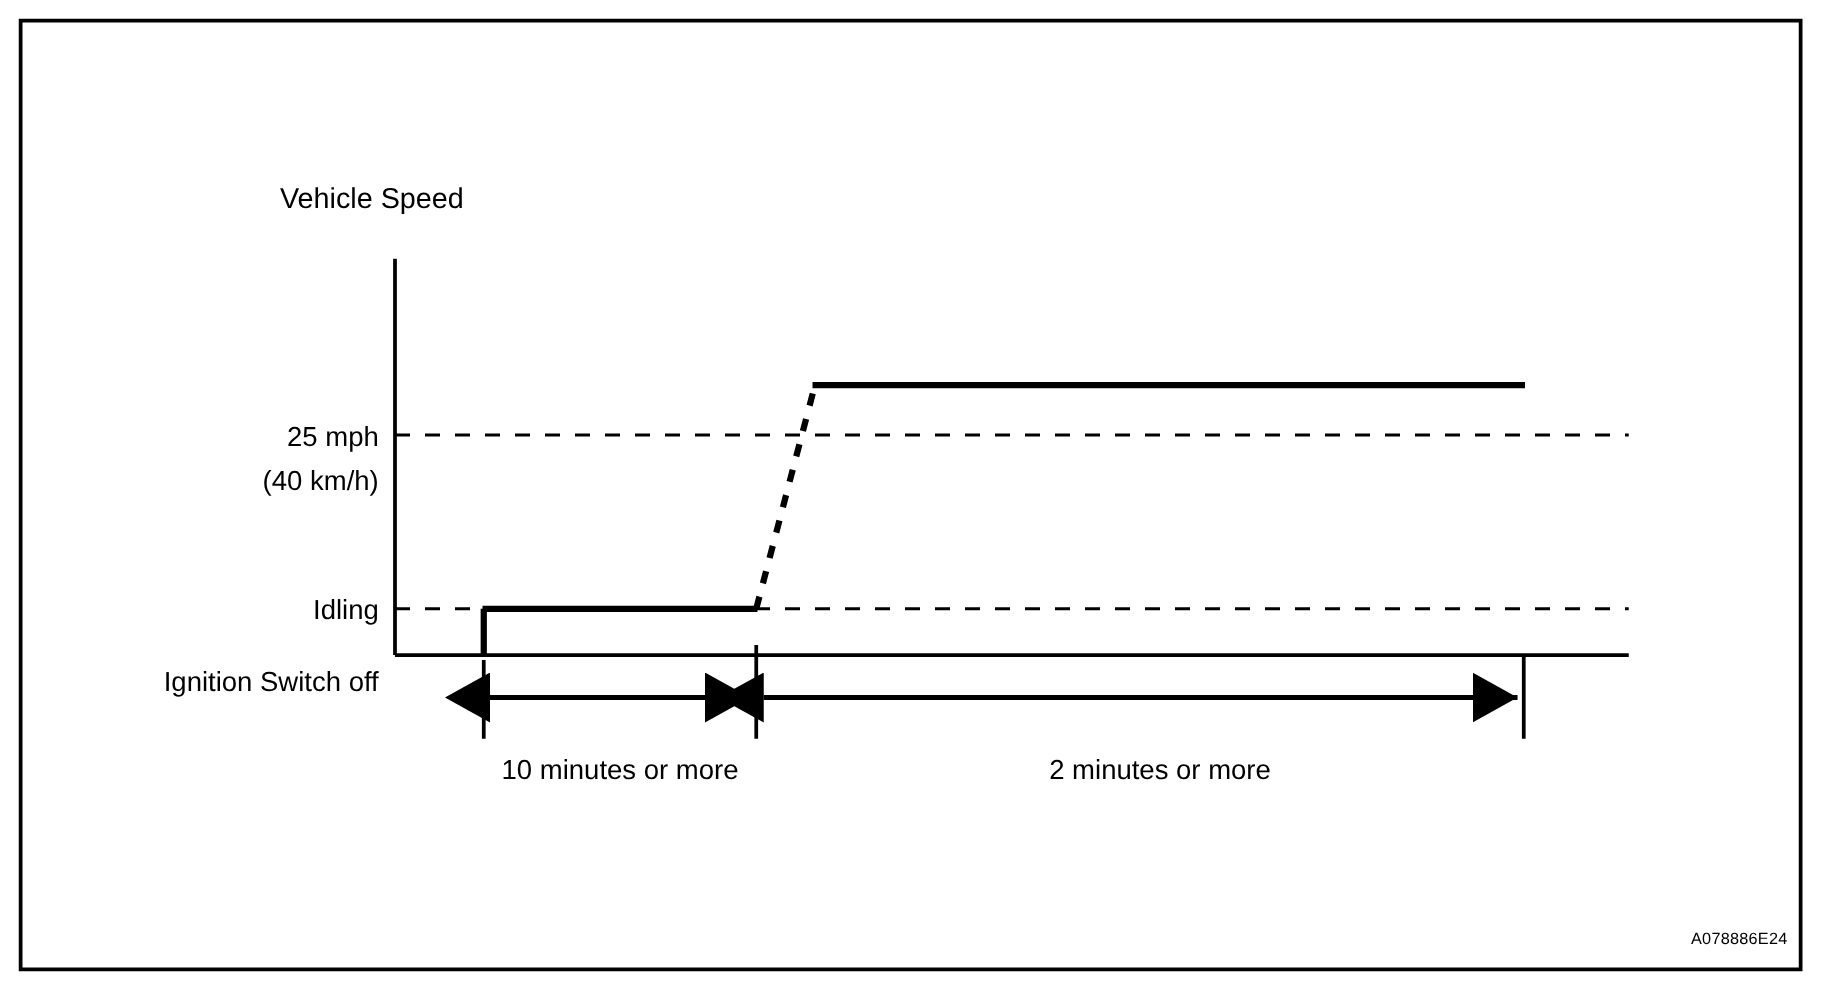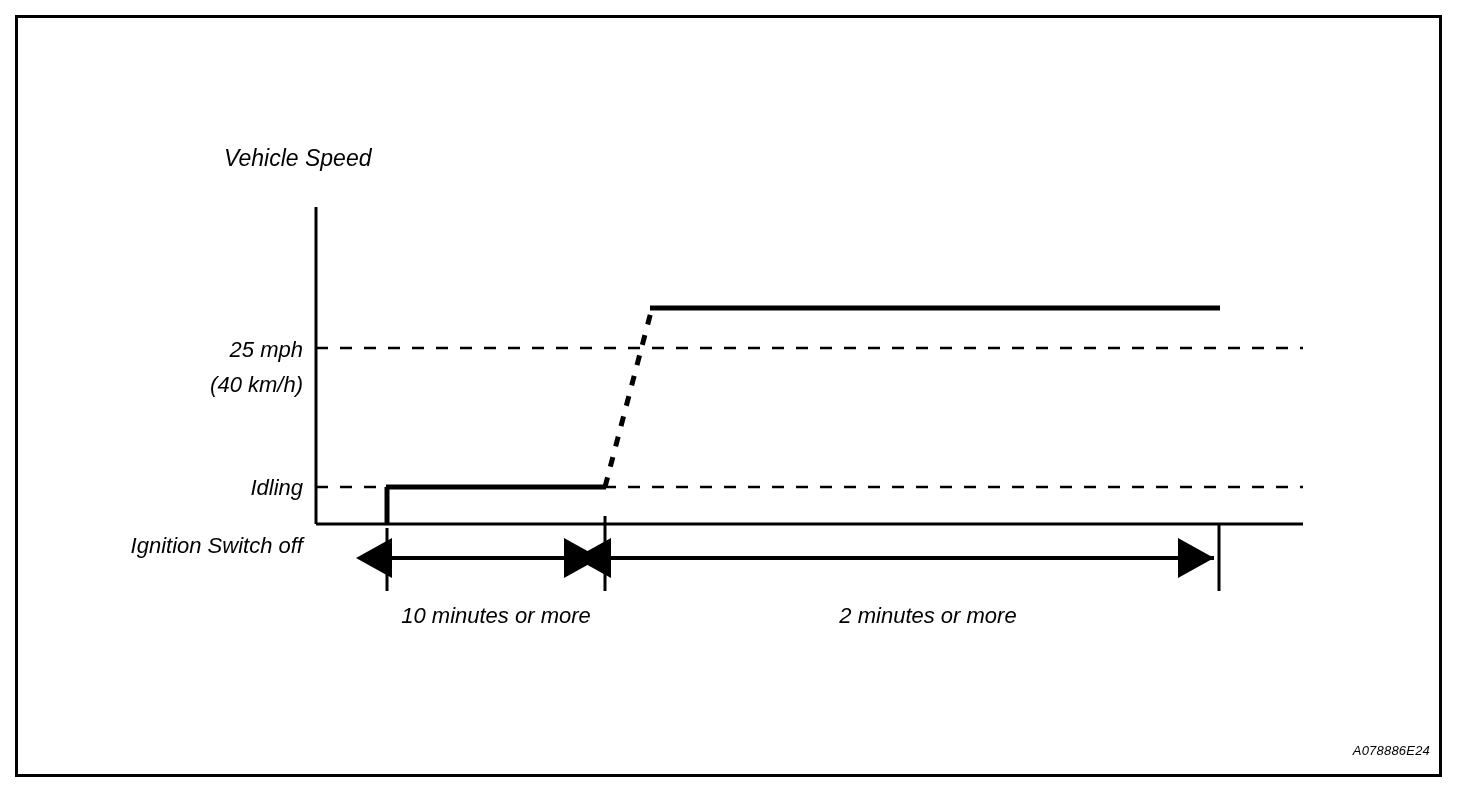--- a/index.html
+++ b/index.html
@@ -12,21 +12,20 @@
     height: 788px;
     font-family: "Liberation Sans", sans-serif;
     color: #000000;
     overflow: hidden;
   }
   #figure-root {
     position: relative;
     width: 1472px;
     height: 788px;
     background: #ffffff;
-    font-style: italic;
   }
   #diagram-svg {
     position: absolute;
     left: 0;
     top: 0;
     width: 1472px;
     height: 788px;
     display: block;
   }
   .svg-label {

